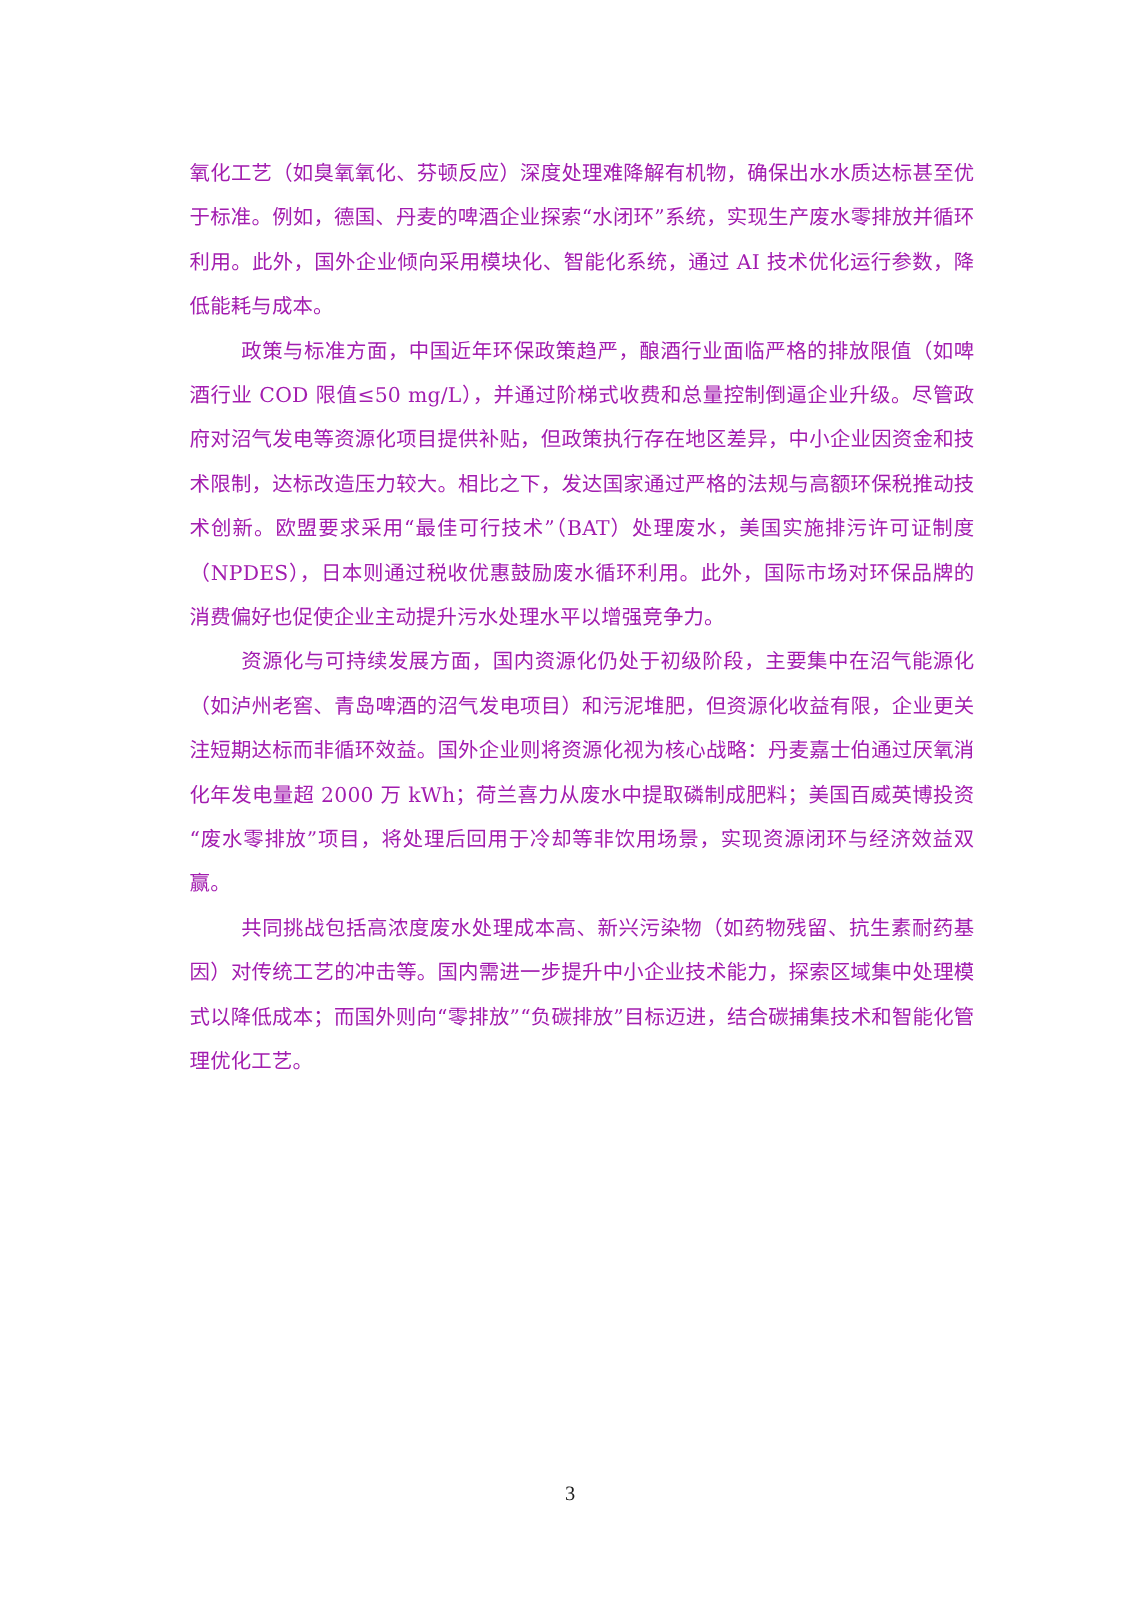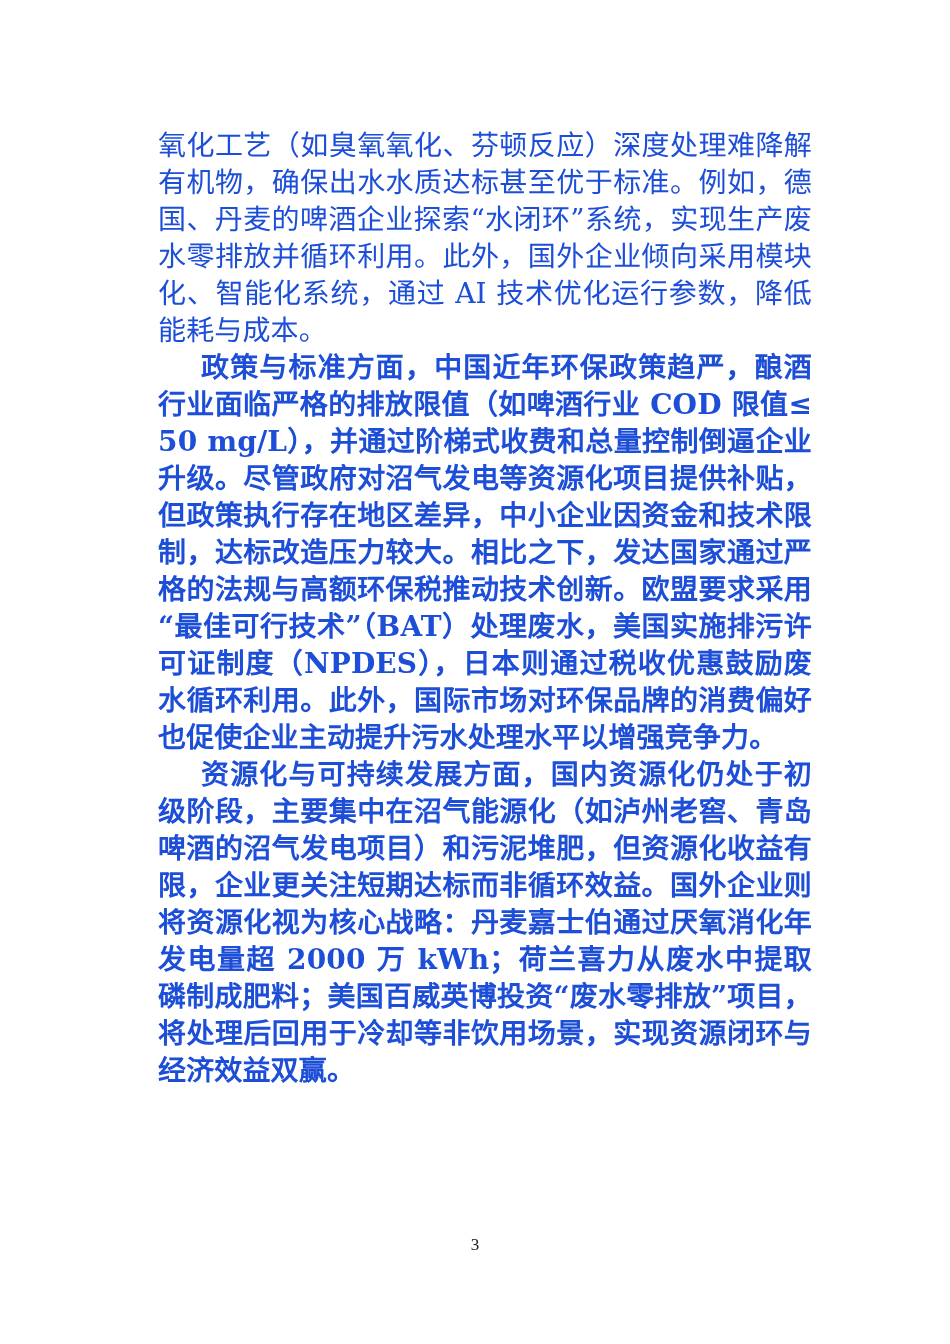--- a/index.html
+++ b/index.html
@@ -28,35 +28,34 @@
   .text-column {
     position: absolute;
     left: 158px;
     top: 127px;
     width: 654px;
   }
 
   .para {
     margin: 0;
     padding: 0;
-    font-size: 28px;
+    font-size: 17px;
     line-height: 37px;
-    color: #1d4ed8;
+    color: #a21caf;
     text-align: justify;
     text-justify: inter-ideograph;
     letter-spacing: 0.15px;
     font-family: "DejaVu Serif", "Liberation Serif", serif;
     text-indent: 0;
     word-break: break-all;
     hyphens: none;
   }
 
   .para.indent {
     text-indent: 43px;
-    font-weight: bold;
   }
 
   .footer-pagenum {
     position: absolute;
     left: 0;
     top: 1234px;
     width: 950px;
     text-align: center;
     font-size: 17px;
     line-height: 22px;
@@ -70,18 +69,19 @@
 <div class="page">
 
   <div class="text-column">
 
     <p class="para">氧化工艺（如臭氧氧化、芬顿反应）深度处理难降解有机物，确保出水水质达标甚至优于标准。例如，德国、丹麦的啤酒企业探索“水闭环”系统，实现生产废水零排放并循环利用。此外，国外企业倾向采用模块化、智能化系统，通过 AI 技术优化运行参数，降低能耗与成本。</p>
 
     <p class="para indent">政策与标准方面，中国近年环保政策趋严，酿酒行业面临严格的排放限值（如啤酒行业 COD 限值≤50 mg/L），并通过阶梯式收费和总量控制倒逼企业升级。尽管政府对沼气发电等资源化项目提供补贴，但政策执行存在地区差异，中小企业因资金和技术限制，达标改造压力较大。相比之下，发达国家通过严格的法规与高额环保税推动技术创新。欧盟要求采用“最佳可行技术”（BAT）处理废水，美国实施排污许可证制度（NPDES），日本则通过税收优惠鼓励废水循环利用。此外，国际市场对环保品牌的消费偏好也促使企业主动提升污水处理水平以增强竞争力。</p>
 
     <p class="para indent">资源化与可持续发展方面，国内资源化仍处于初级阶段，主要集中在沼气能源化（如泸州老窖、青岛啤酒的沼气发电项目）和污泥堆肥，但资源化收益有限，企业更关注短期达标而非循环效益。国外企业则将资源化视为核心战略：丹麦嘉士伯通过厌氧消化年发电量超 2000 万 kWh；荷兰喜力从废水中提取磷制成肥料；美国百威英博投资“废水零排放”项目，将处理后回用于冷却等非饮用场景，实现资源闭环与经济效益双赢。</p>
 
+    <p class="para indent">共同挑战包括高浓度废水处理成本高、新兴污染物（如药物残留、抗生素耐药基因）对传统工艺的冲击等。国内需进一步提升中小企业技术能力，探索区域集中处理模式以降低成本；而国外则向“零排放”“负碳排放”目标迈进，结合碳捕集技术和智能化管理优化工艺。</p>
 
   </div>
 
   <div class="footer-pagenum">3</div>
 
 </div>
 
 </body></html>

